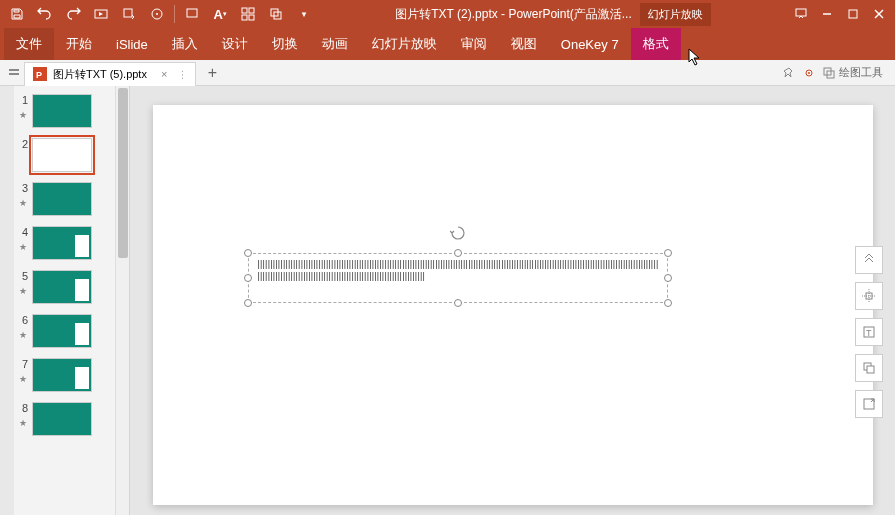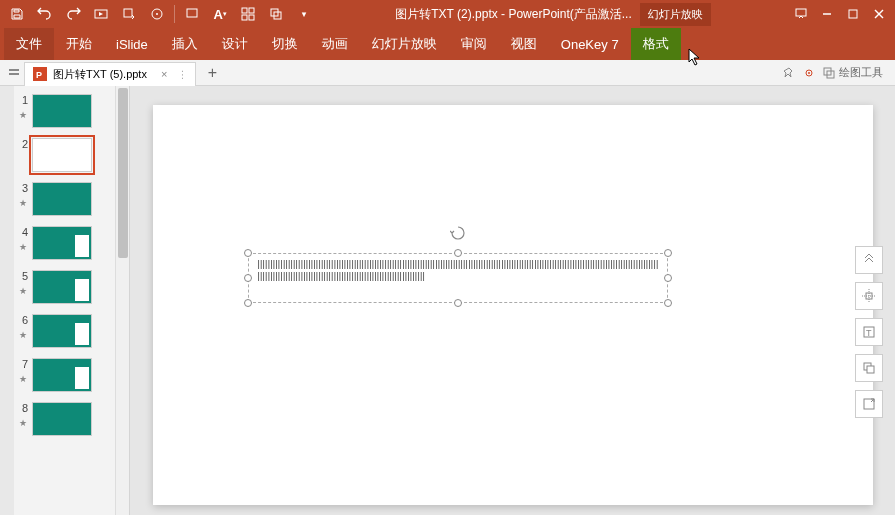--- a/index.html
+++ b/index.html
@@ -10,21 +10,21 @@
 .qat-btn { width: 26px; height: 24px; display: flex; align-items: center; justify-content: center; cursor: pointer; }
 .qat-sep { width: 1px; height: 18px; background: rgba(255,255,255,0.3); margin: 0 2px; }
 .title-center { flex: 1; text-align: center; font-size: 12px; color: #ffffff; display: flex; justify-content: center; align-items: center; gap: 8px; }
 .context-tab { background: #a03a1f; padding: 4px 8px; font-size: 11px; }
 .win-controls { display: flex; gap: 2px; }
 .win-btn { width: 24px; height: 22px; display: flex; align-items: center; justify-content: center; cursor: pointer; }
 
 .ribbon-tabs { height: 32px; background: #b7472a; display: flex; align-items: stretch; padding: 0 4px; color: #fff; font-size: 13px; }
 .tab { padding: 16px 12px; display: flex; align-items: center; cursor: pointer; white-space: nowrap; }
 .tab.file { background: rgba(0,0,0,0.1); }
-.tab.active { background: #4d7c0f; }
+.tab.active { background: #be185d; }
 .ribbon-right { margin-left: auto; display: flex; align-items: center; gap: 8px; padding-right: 8px; }
 .tell-me { display: flex; align-items: center; gap: 4px; opacity: 0.8; }
 .share-btn { display: flex; align-items: center; gap: 4px; }
 
 .doc-tabs { height: 26px; background: #f3f3f3; border-bottom: 1px solid #d4d4d4; display: flex; align-items: center; padding: 0 4px; }
 .doc-tab { height: 24px; background: #fff; border: 1px solid #d4d4d4; border-bottom: none; display: flex; align-items: center; padding: 0 8px; gap: 6px; font-size: 11px; margin-top: 2px; }
 .doc-tab-icon { width: 14px; height: 14px; }
 .doc-tab-close { margin-left: 8px; cursor: pointer; color: #888; }
 .doc-add { width: 20px; height: 20px; display: flex; align-items: center; justify-content: center; margin-left: 6px; cursor: pointer; color: #666; font-size: 16px; }
 .doc-right { margin-left: auto; display: flex; align-items: center; gap: 8px; padding-right: 8px; color: #666; }

